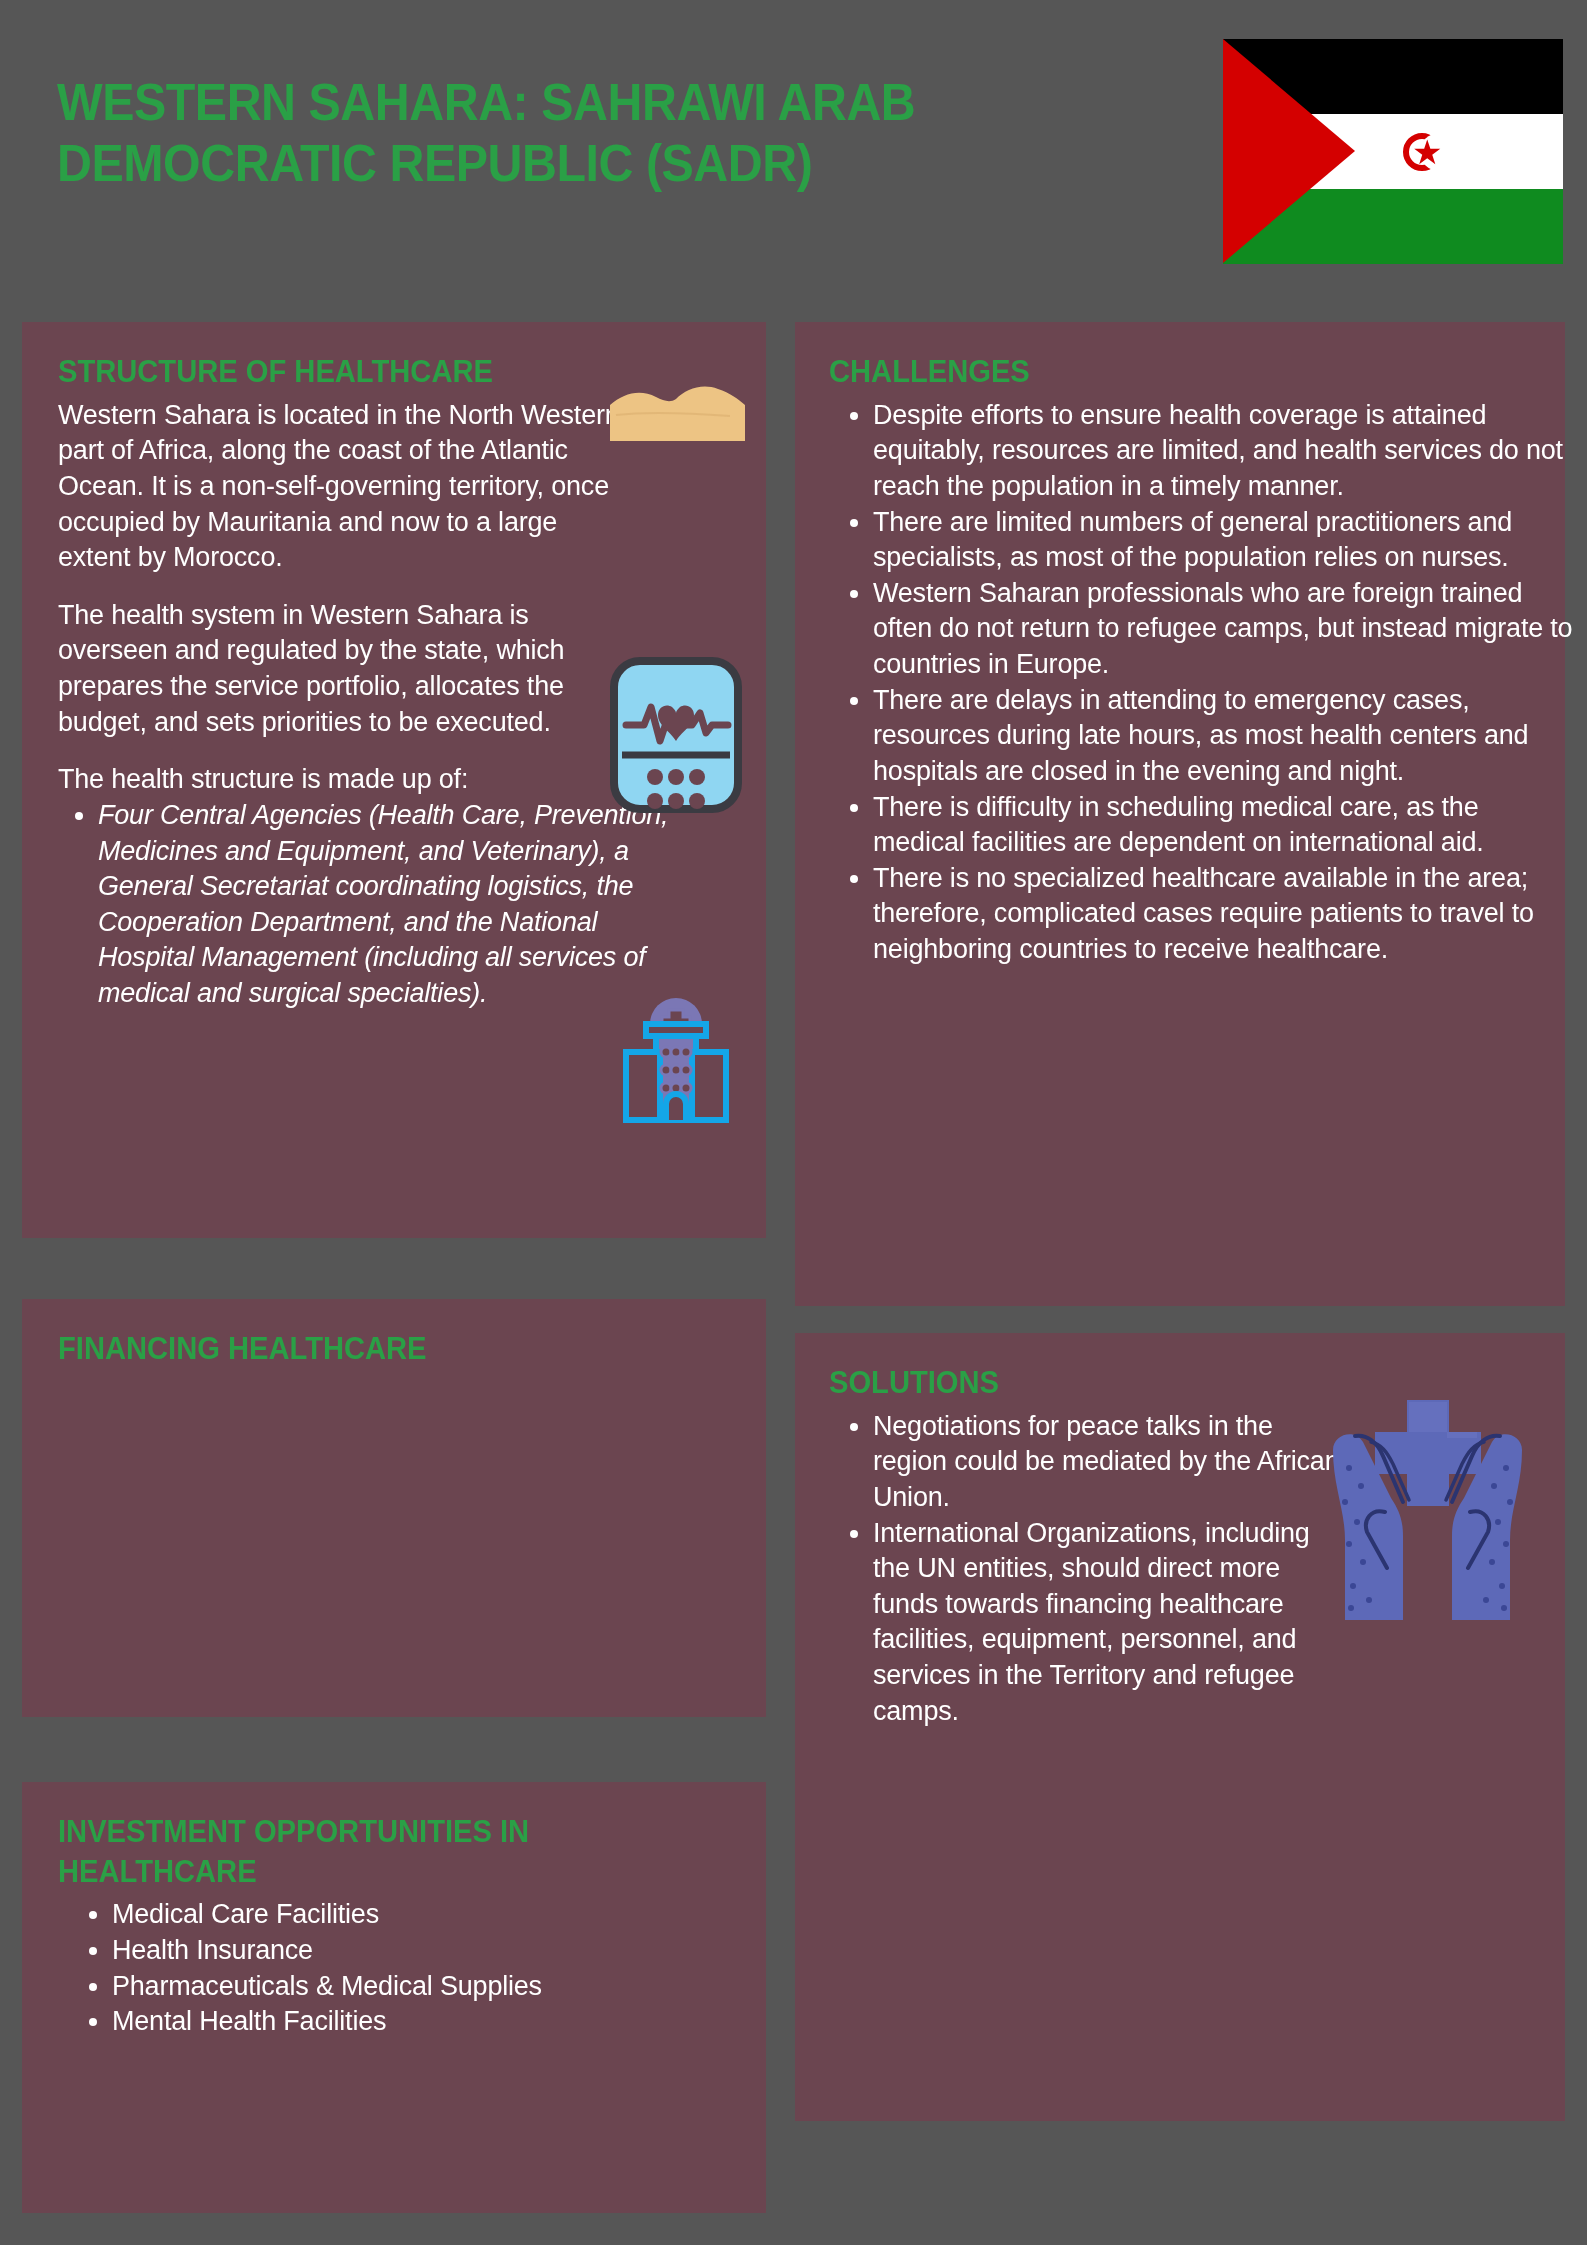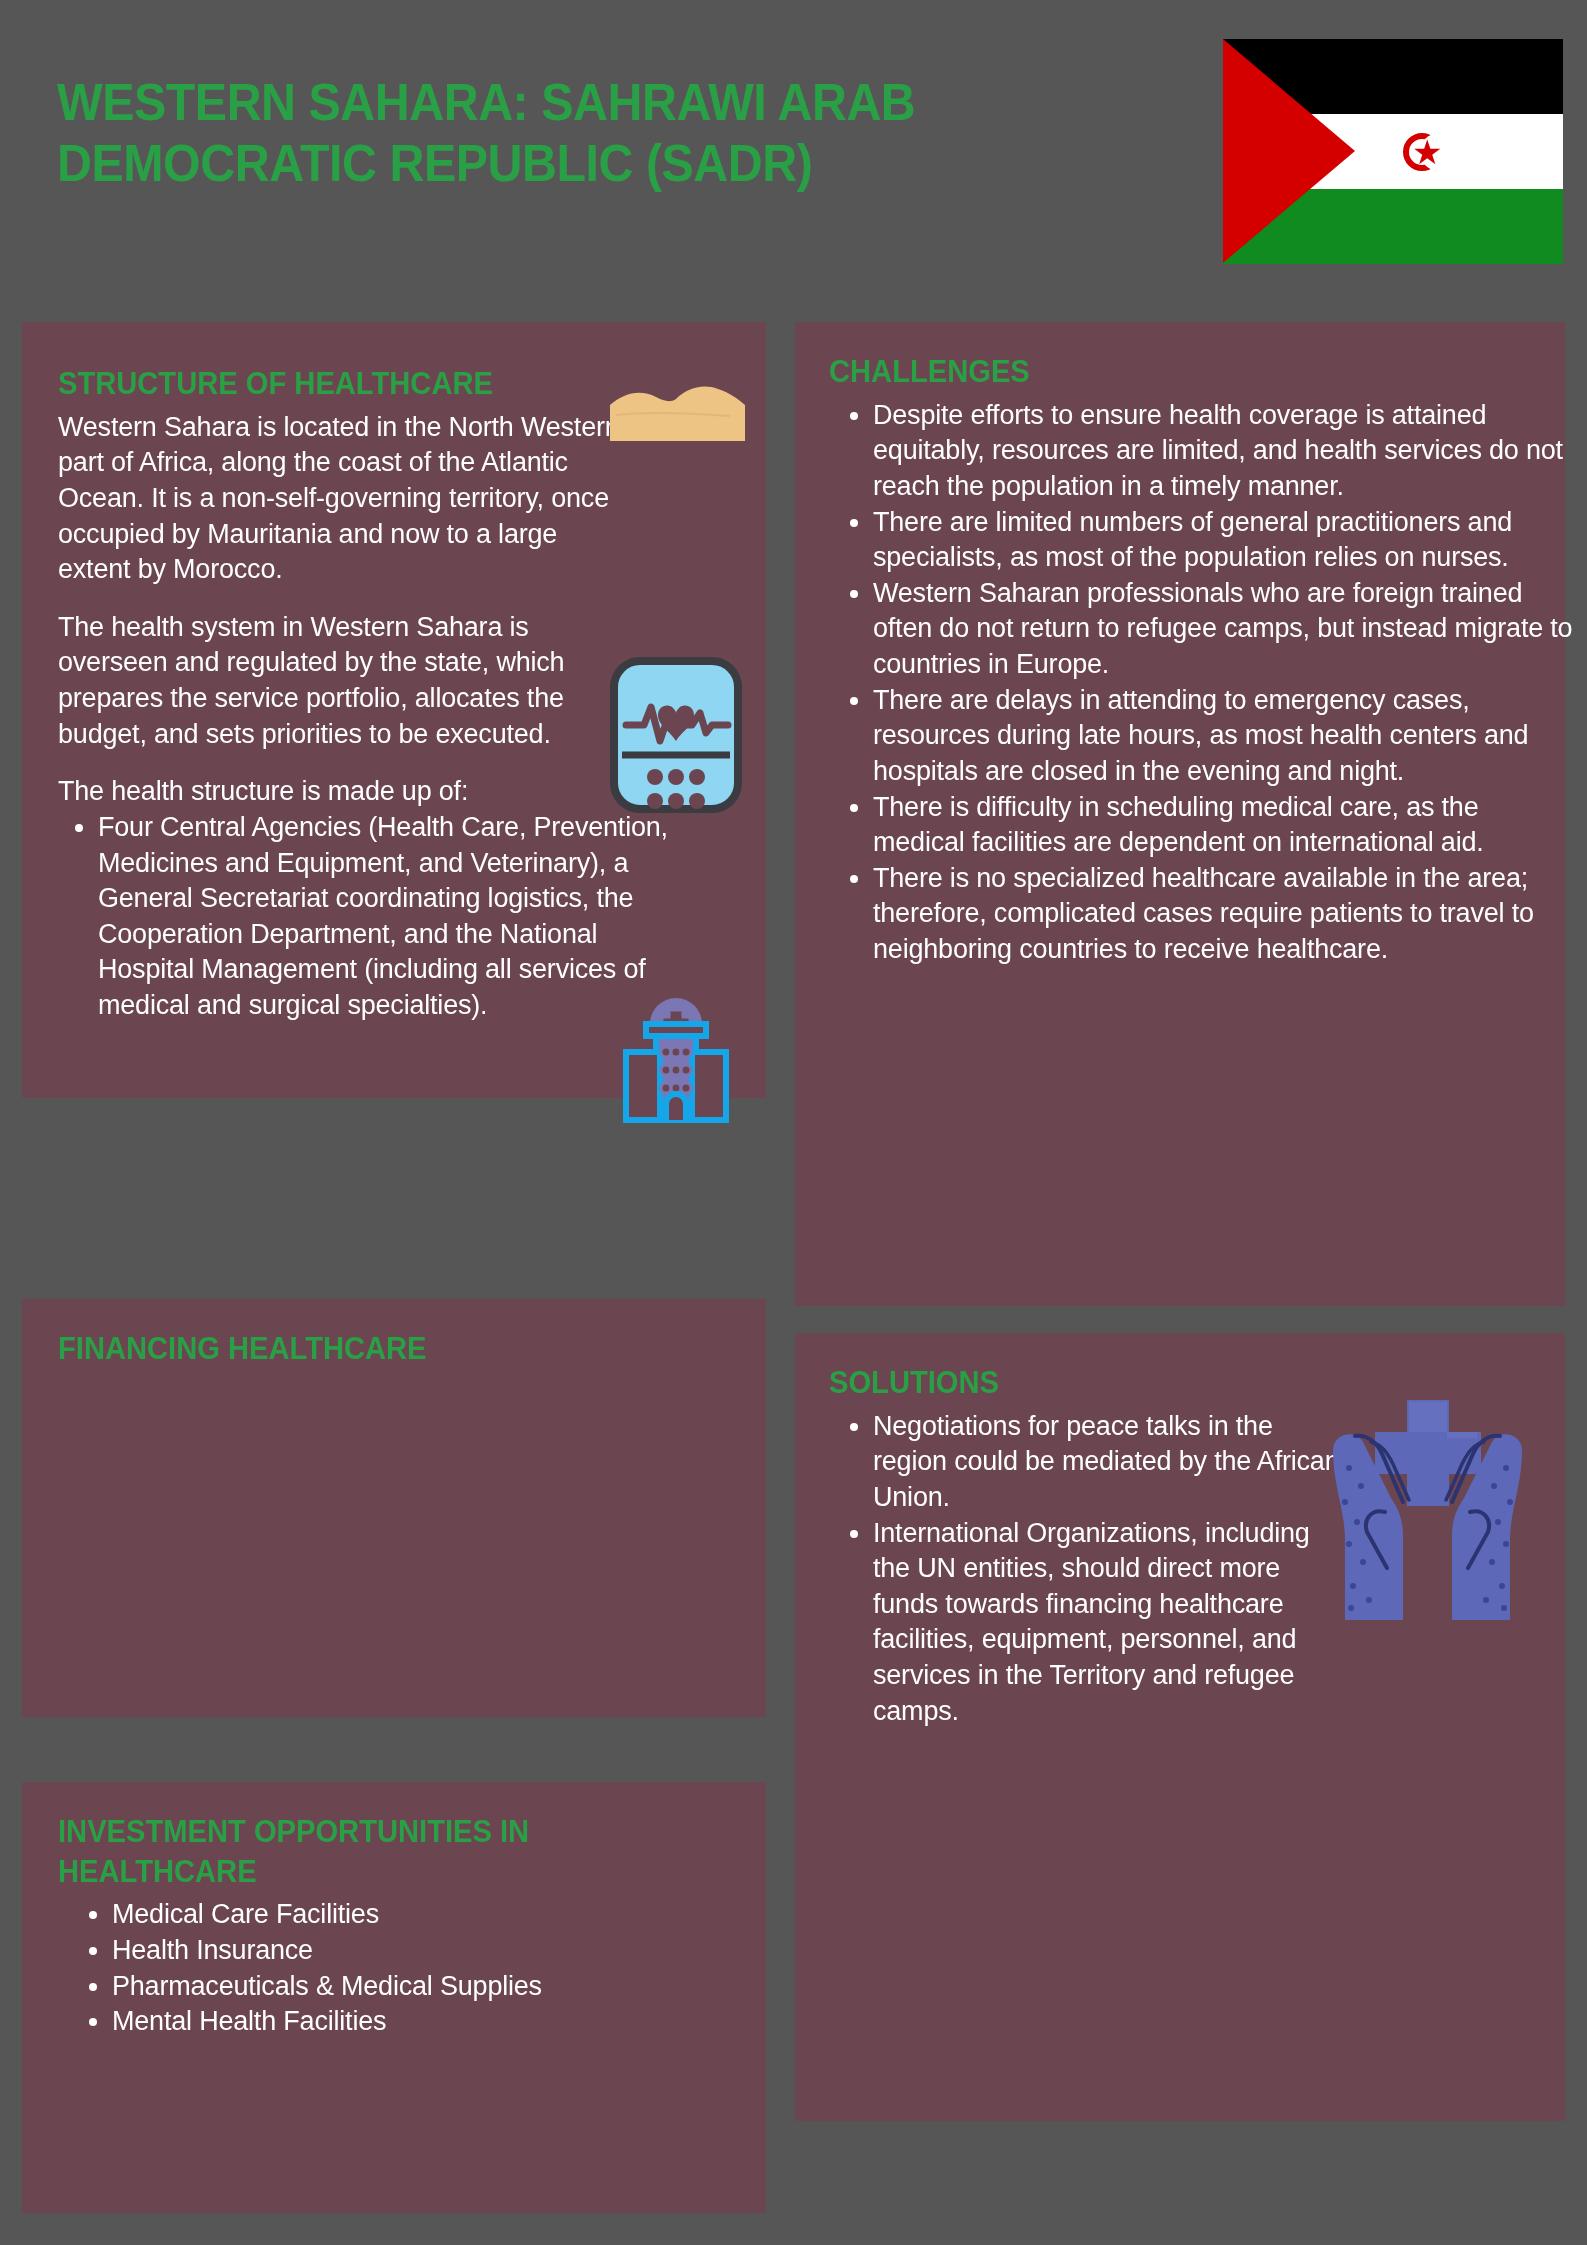--- a/index.html
+++ b/index.html
@@ -52,21 +52,21 @@
     position:absolute;left:189px;top:99px;
     color:#d40000;font-size:34px;line-height:28px;
   }
 
   
   .panel{
     position:absolute;
     background:#6b4550;
     box-sizing:border-box;
   }
-  #panel-structure{left:22px;  top:322px;  width:744px;  height:776px;  padding:42px 36px;}
+  #panel-structure{left:22px;  top:322px;  width:744px;  height:916px;  padding:30px 36px;}
   #panel-challenges{left:795px; top:322px;  width:770px;  height:984px;  padding:30px 34px;}
   #panel-financing{left:22px;  top:1299px; width:744px;  height:418px;  padding:30px 36px;}
   #panel-solutions{left:795px; top:1333px; width:770px;  height:788px;  padding:30px 34px;}
   #panel-investment{left:22px; top:1782px; width:744px;  height:431px;  padding:30px 36px;}
 
   .sec-title{
     color:#2aa046;
     font-size:31px;
     font-weight:700;
     line-height:1.28;
@@ -123,21 +123,21 @@
   </div>
 </div>
 
 <div class="panel" id="panel-structure">
   <div class="sec-title">STRUCTURE OF HEALTHCARE</div>
   <div class="body-col">
     <p class="para">Western Sahara is located in the North Western part of Africa, along the coast of the Atlantic Ocean. It is a non-self-governing territory, once occupied by Mauritania and now to a large extent by Morocco.</p>
     <p class="para">The health system in Western Sahara is overseen and regulated by the state, which prepares the service portfolio, allocates the budget, and sets priorities to be executed.</p>
     <p class="para" style="margin-bottom:0;">The health structure is made up of:</p>
   </div>
-  <ul class="bullets" style="width:580px;">
+  <ul class="bullets" style="width:580px;font-style:italic;">
     <li>Four Central Agencies (Health Care, Prevention, Medicines and Equipment, and Veterinary),  a General Secretariat coordinating logistics, the Cooperation Department, and the National Hospital Management (including all services of medical and surgical specialties).</li>
   </ul>
 </div>
 
 <div class="icon" id="icon-dune">
   <svg width="135" height="58" viewBox="0 0 135 58">
     <path d="M0 22 C14 10, 30 6, 46 14 C54 18, 60 20, 66 16 C76 6, 92 0, 108 6 C120 10, 128 16, 135 22 L135 58 L0 58 Z" fill="#edc484"></path>
     <path d="M6 32 C40 28, 80 30, 120 33" stroke="#d9ad6e" stroke-width="2" fill="none" opacity="0.55"></path>
   </svg>
 </div>

